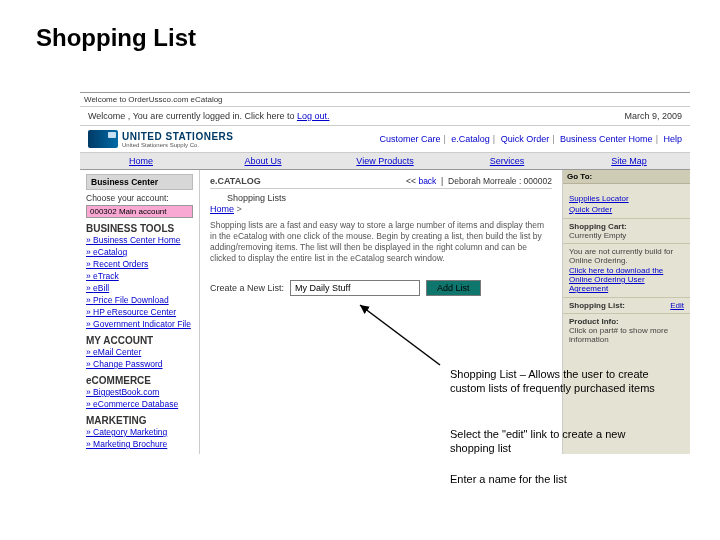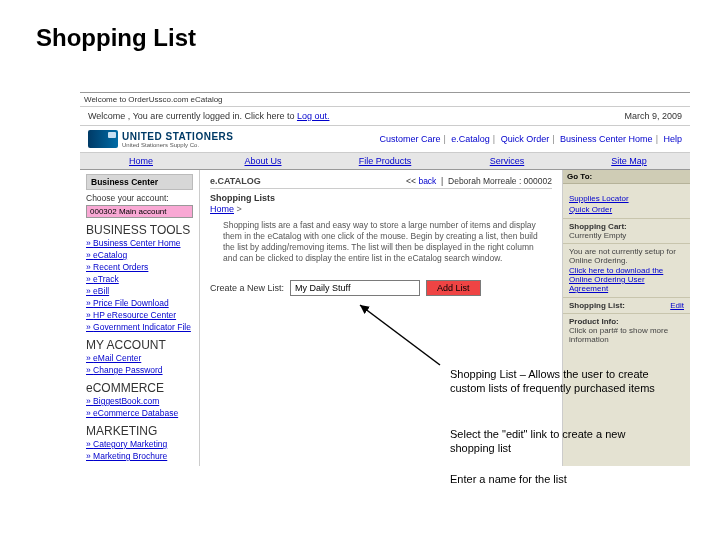--- a/index.html
+++ b/index.html
@@ -20,36 +20,36 @@
   .topnav { font-size: 9px; color: #0000cc; }
   .topnav span.sep { color:#888; margin:0 3px; }
   .topnav a { color:#0000cc; text-decoration:none; }
   .main-nav { display: flex; background:#e6e6e6; border-bottom:1px solid #999; }
   .main-nav div { flex:1; text-align:center; padding:3px 0; font-size:9px; color:#0000cc; text-decoration:underline; }
   .content-row { display:flex; }
   .sidebar { width:120px; border-right:1px solid #ccc; padding:4px 6px; font-size:8.5px; }
   .side-heading { background:#d7d7d7; padding:2px 4px; font-weight:bold; margin-bottom:3px; font-size:8.5px; border:1px solid #bbb;}
   .side-label { color:#333; }
   .side-select { width:100%; font-size:8px; border:1px solid #999; background:#f9a8d4; padding:1px 3px; margin:2px 0 4px; }
-  .side-section { font-weight:normal; color:#333; margin-top:5px; font-size:12px;}
+  .side-section { font-weight:bold; color:#333; margin-top:5px; font-size:10px;}
   .side-link { color:#0000cc; text-decoration:underline; display:block; margin-left:0; padding:1px 0;}
   .side-link::before { content:"» "; color:#0000cc;}
   .center { flex:1; padding:6px 10px; font-size:9px; color:#333;}
   .center-top { display:flex; justify-content:space-between; border-bottom:1px solid #ccc; padding-bottom:2px; margin-bottom:4px;}
   .ecat-lbl { font-weight:bold; color:#444;}
   .back-user { font-size:8.5px; color:#333;}
   .back-user a{ color:#0000cc; text-decoration:none;}
-  .crumbs { font-weight:bold; margin-bottom:1px;}
+  .crumbs { font-weight:normal; margin-bottom:1px;margin-left:17px;}
   .crumb-home { color:#0000cc; text-decoration:underline;}
   .crumb-sep { color:#666; }
-  .body-text { color:#555; line-height:1.3; margin:6px 13px 16px; font-size:8.5px;}
+  .body-text { color:#555; line-height:1.3; margin:6px 0 16px; font-size:8.5px;}
   .create-row { display:flex; align-items:center; gap:6px; margin-top:4px;}
   .create-row label { white-space:nowrap;}
   .create-row input[type=text] { border:1px solid #7a7a7a; font-size:9px; padding:2px 4px; width:130px;}
-  .create-row button { font-size:9px; padding:2px 10px; border:1px solid #7a7a7a; background:#ef4444;}
+  .create-row button { font-size:9px; padding:2px 10px; border:1px solid #7a7a7a; background:#0f766e;}
   .rightcol { width:128px; background:#e4e2d2; padding:4px 6px; font-size:8px; border-left:1px solid #ccc;}
   .rc-head{ font-weight:bold; background:#cfccb5; padding:2px 4px; margin:-4px -6px 9px; border-bottom:1px solid #b5b299;}
   .rc-link{ color:#0000cc; text-decoration:underline; display:block; padding:1px 0;}
   .rc-sub{ color:#0000cc; text-decoration:underline;padding-left:41px;}
   .rc-sep{ border-top:1px solid #c8c5ad; margin:3px -6px; }
   .rc-label{ font-weight:bold; color:#333; }
   .rc-text{ color:#444; }
   .rc-row{ display:flex; justify-content:space-between; align-items:center;}
   .arrow { position:absolute; top:300px; left:355px; }
   .arrow svg { overflow:visible; }
@@ -87,21 +87,21 @@
       <a href="#">e.Catalog</a><span class="sep">|</span>
       <a href="#">Quick Order</a><span class="sep">|</span>
       <a href="#">Business Center Home</a><span class="sep">|</span>
       <a href="#">Help</a>
     </div>
   </div>
 
   <div class="main-nav">
     <div>Home</div>
     <div>About Us</div>
-    <div>File Products</div>
+    <div>View Products</div>
     <div>Services</div>
     <div>Site Map</div>
   </div>
 
   <div class="content-row">
     <div class="sidebar">
       <div class="side-heading">Business Center</div>
       <div class="side-label">Choose your account:</div>
       <div class="side-select">000302 Main account</div>
 
@@ -150,21 +150,21 @@
     </div>
 
     <div class="rightcol">
       <div class="rc-head">Go To:</div>
       <a class="rc-link">Supplies Locator</a>
       <a class="rc-link">Quick Order</a>
       <div class="rc-sep"></div>
       <div class="rc-label">Shopping Cart:</div>
       <div class="rc-text">Currently Empty</div>
       <div class="rc-sep"></div>
-      <div class="rc-text">You are not currently setup for Online Ordering.</div>
+      <div class="rc-text">You are not currently build for Online Ordering.</div>
       <a class="rc-link">Click here to download the Online Ordering User Agreement</a>
       <div class="rc-sep"></div>
       <div class="rc-row">
         <span class="rc-label">Shopping List:</span>
         <a class="rc-sub">Edit</a>
       </div>
       <div class="rc-sep"></div>
       <div class="rc-label">Product Info:</div>
       <div class="rc-text">Click on part# to show more information</div>
     </div>

